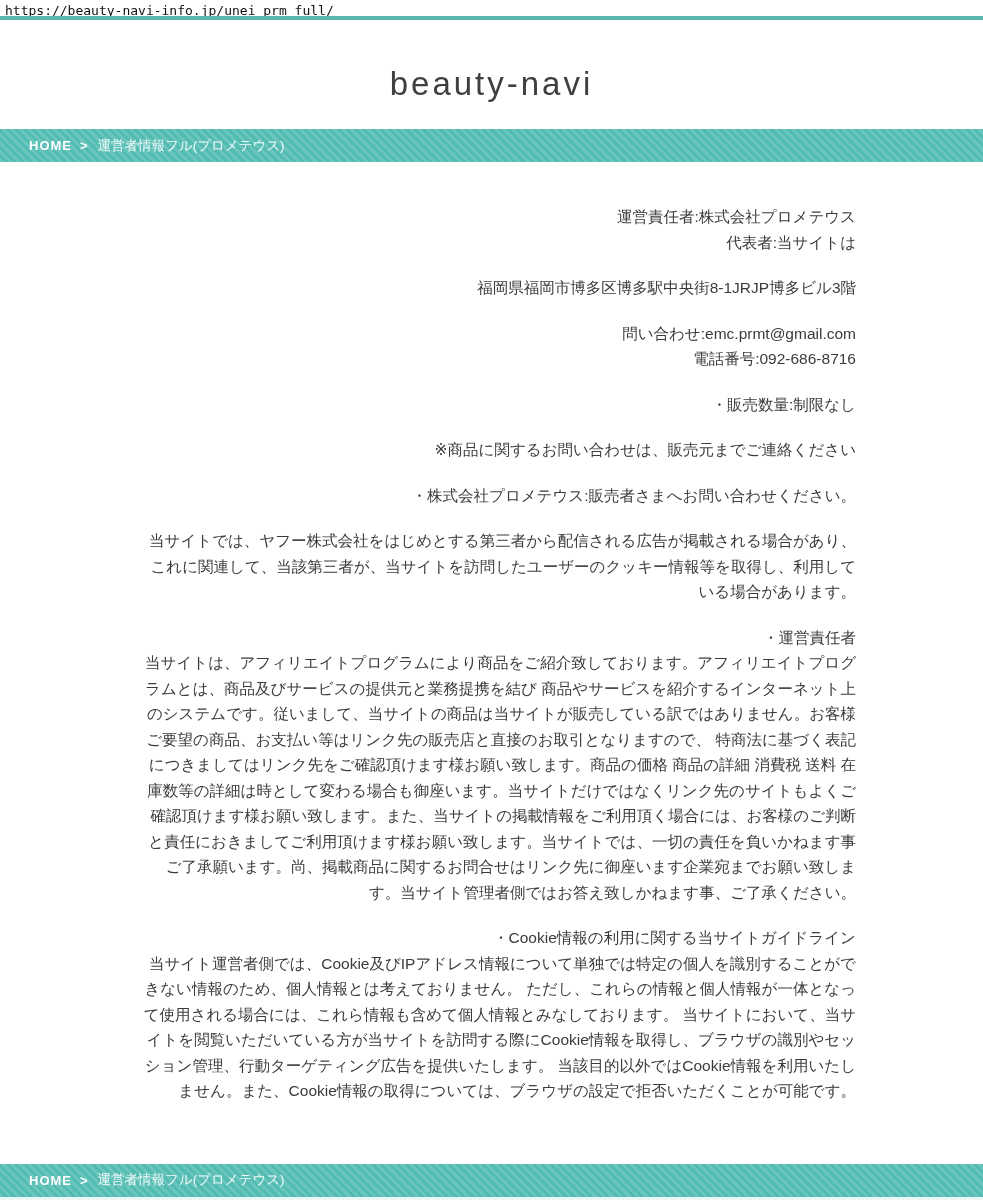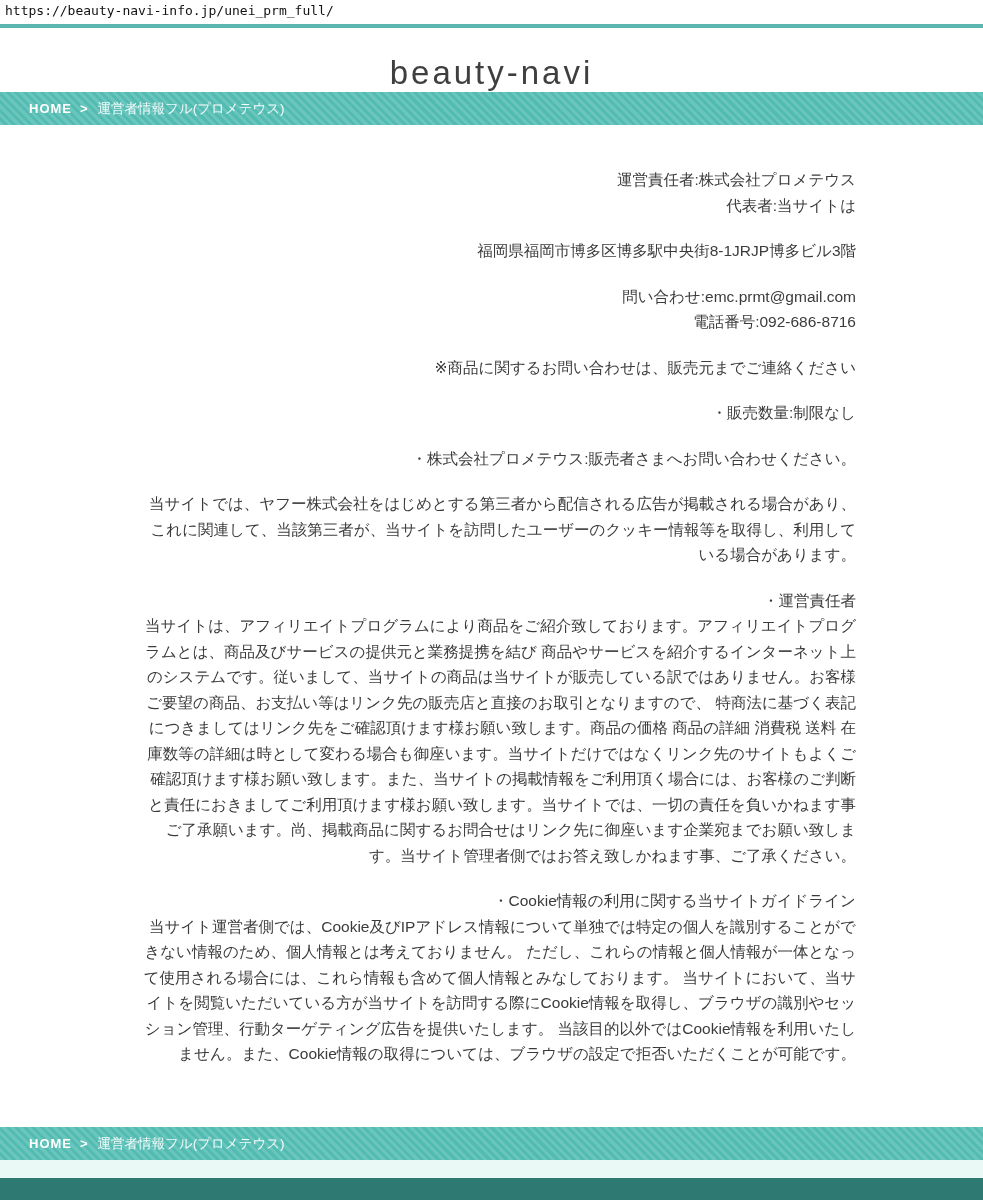--- a/index.html
+++ b/index.html
@@ -5,29 +5,29 @@
 <style>
   * { margin:0; padding:0; box-sizing:border-box; }
   html,body { background:#ffffff; }
   body {
     width:983px; min-height:1200px; margin:0 auto;
     font-family:"Liberation Sans","DejaVu Sans",sans-serif;
     color:#333333; position:relative;
     display:flex; flex-direction:column;
   }
   .url-bar {
-    height:24px; padding:3px 14px 0 5px;
+    height:16px; padding:3px 14px 0 5px;
     font-family:"DejaVu Sans Mono","Liberation Mono",monospace;
     font-size:13px; color:#111111; background:#ffffff;
     white-space:nowrap; overflow:hidden;
   }
   .top-accent-line { height:4px; background:#5cb6b0; width:100%; }
   .site-header {
     height:64px; background:#ffffff;
-    display:flex; align-items:flex-end; justify-content:center;
+    display:flex; align-items:flex-start; justify-content:center;margin-top:45px;
   }
   .site-title {
     font-size:33px; color:#3f3f3f; letter-spacing:3px; font-weight:400;
   }
   .breadcrumb-bar {
     height:33px; width:100%;
     background-color:#52bcb2;
     background-image:repeating-linear-gradient(45deg,
       rgba(255,255,255,0.14) 0px, rgba(255,255,255,0.14) 3px,
       rgba(0,0,0,0) 3px, rgba(0,0,0,0) 6px);
@@ -82,24 +82,24 @@
     <span>代表者:当サイトは</span>
   </p>
   <p>
     <span>福岡県福岡市博多区博多駅中央街8-1JRJP博多ビル3階</span>
   </p>
   <p>
     <span>問い合わせ:emc.prmt@gmail.com</span><br>
     <span>電話番号:092-686-8716</span>
   </p>
   <p>
-    <span>※商品に関するお問い合わせは、販売元までご連絡ください</span>
+    <span>・販売数量:制限なし</span>
   </p>
   <p>
-    <span>・販売数量:制限なし</span>
+    <span>※商品に関するお問い合わせは、販売元までご連絡ください</span>
   </p>
   <p>
     <span>・株式会社プロメテウス:販売者さまへお問い合わせください。</span>
   </p>
   <p>
     <span>当サイトでは、ヤフー株式会社をはじめとする第三者から配信される広告が掲載される場合があり、これに関連して、当該第三者が、当サイトを訪問したユーザーのクッキー情報等を取得し、利用している場合があります。</span>
   </p>
   <p>
     <span>・運営責任者</span><br>
     <span>当サイトは、アフィリエイトプログラムにより商品をご紹介致しております。アフィリエイトプログラムとは、商品及びサービスの提供元と業務提携を結び 商品やサービスを紹介するインターネット上のシステムです。従いまして、当サイトの商品は当サイトが販売している訳ではありません。お客様ご要望の商品、お支払い等はリンク先の販売店と直接のお取引となりますので、 特商法に基づく表記につきましてはリンク先をご確認頂けます様お願い致します。商品の価格 商品の詳細 消費税 送料 在庫数等の詳細は時として変わる場合も御座います。当サイトだけではなくリンク先のサイトもよくご確認頂けます様お願い致します。また、当サイトの掲載情報をご利用頂く場合には、お客様のご判断と責任におきましてご利用頂けます様お願い致します。当サイトでは、一切の責任を負いかねます事ご了承願います。尚、掲載商品に関するお問合せはリンク先に御座います企業宛までお願い致します。当サイト管理者側ではお答え致しかねます事、ご了承ください。</span>

